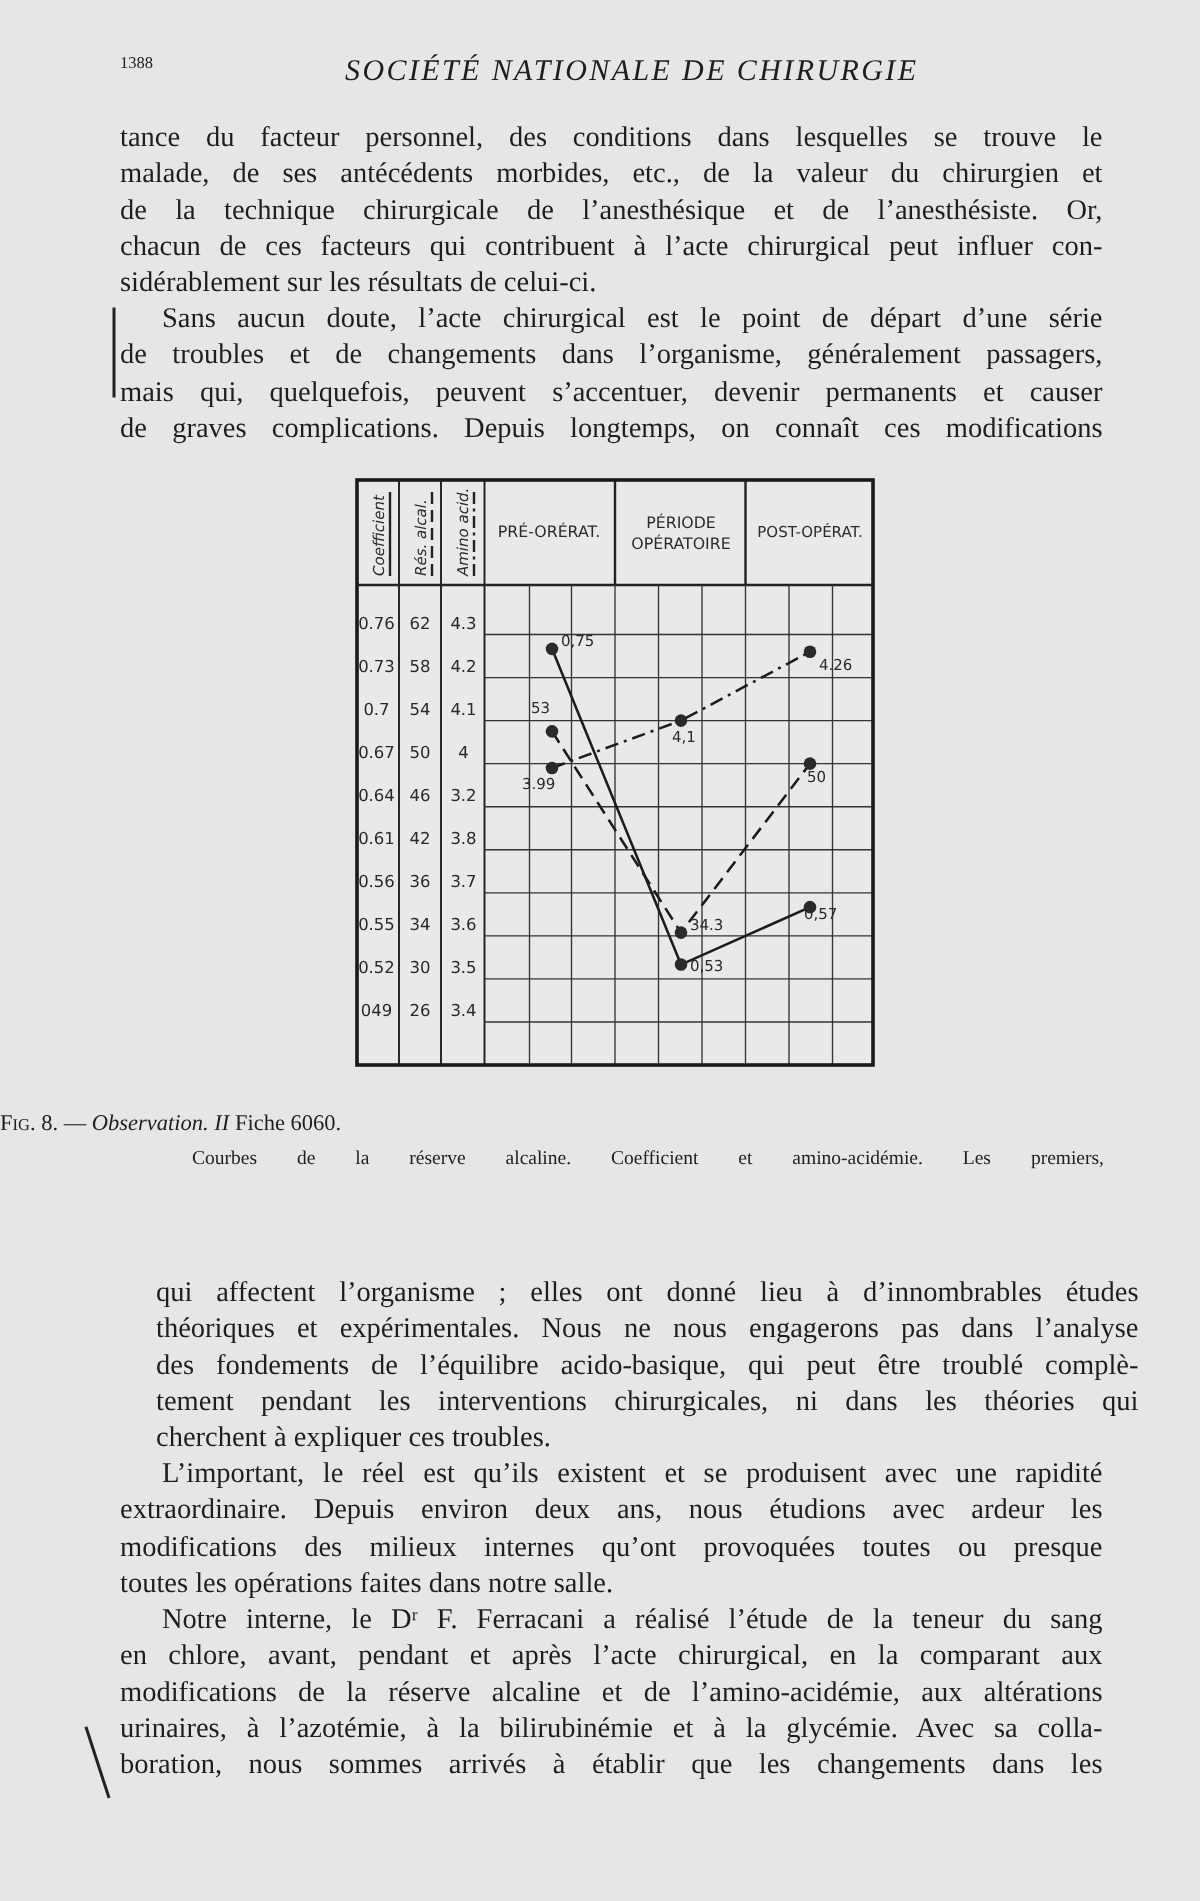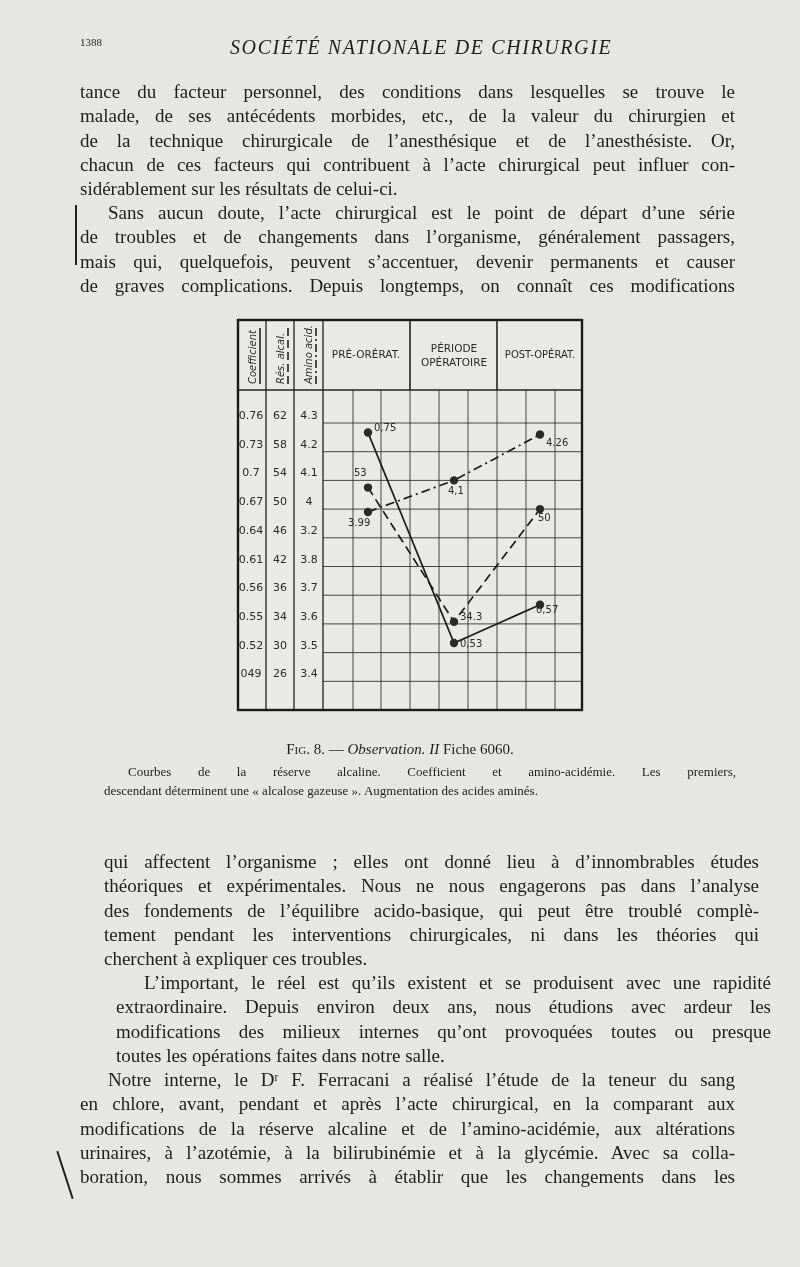--- a/index.html
+++ b/index.html
@@ -12,21 +12,21 @@
   }
   .running-head { position: absolute; top: 36px; left: 80px; width: 655px; height: 24px; }
   .page-num { position: absolute; left: 0; top: 0; font-size: 11px; }
   .journal-title { position: absolute; left: 150px; top: 0; font-size: 20px; font-style: italic; letter-spacing: 1.6px; }
   .para { position: absolute; left: 80px; width: 655px; font-size: 19px; line-height: 24.3px; text-align: justify; }
   .para .line { display: block; height: 24.3px; text-align: justify; text-align-last: justify; white-space: nowrap; }
   .para .line.last { text-align-last: left; }
   .indent { padding-left: 28px; }
   .margin-mark { position: absolute; background: #222; width: 1.6px; }
   .figure { position: absolute; left: 236px; top: 318px; width: 350px; height: 395px; }
-  .caption-title { position: absolute; top: 741px; left: 0; width: 800px; text-align: center; font-size: 15px; }
+  .caption-title { position: absolute; top: 741px; left: 0; width: 800px; font-size: 15px; }
   .caption-title .fig { font-variant: small-caps; }
   .caption-title i { font-style: italic; }
   .caption-body { position: absolute; top: 763px; left: 104px; width: 632px; font-size: 13px; line-height: 18.5px; }
   .caption-body .line { display: block; text-align: justify; text-align-last: justify; white-space: nowrap; }
   .caption-body .line.last { text-align-last: left; padding-left: 0; }
   svg text { font-family: "DejaVu Sans", "Liberation Sans", sans-serif; fill: #2a2a2a; }
 </style>
 </head>
 <body>
 
@@ -140,31 +140,30 @@
       <circle cx="304" cy="116.48000000000002" r="4.2" fill="#2a2a2a"></circle>
       <text x="310" y="128.48000000000002" font-size="10" text-anchor="start">4.26</text>
     </svg>
 </div>
 
 <div class="caption-title">
   <span class="fig">Fig. 8.</span><span> — </span><i>Observation. II</i><span> Fiche 6060.</span>
 </div>
 <div class="caption-body">
   <span class="line" style="padding-left:24px;">Courbes de la réserve alcaline. Coefficient et amino-acidémie. Les premiers,</span>
-  <span class="line last">descendant déterminent une « alcalose gazeuse ». Augmentation des acides aminés.</span>
 </div>
 
 <div class="para" style="top:850px;margin-left:24px;">
   <span class="line">qui affectent l’organisme ; elles ont donné lieu à d’innombrables études</span>
   <span class="line">théoriques et expérimentales. Nous ne nous engagerons pas dans l’analyse</span>
   <span class="line">des fondements de l’équilibre acido-basique, qui peut être troublé complè-</span>
   <span class="line">tement pendant les interventions chirurgicales, ni dans les théories qui</span>
   <span class="line last">cherchent à expliquer ces troubles.</span>
 </div>
-<div class="para" style="top:971px;margin-left:36px;">
+<div class="para" style="top:971px;">
   <span class="line indent">L’important, le réel est qu’ils existent et se produisent avec une rapidité</span>
   <span class="line">extraordinaire. Depuis environ deux ans, nous étudions avec ardeur les</span>
   <span class="line">modifications des milieux internes qu’ont provoquées toutes ou presque</span>
   <span class="line last">toutes les opérations faites dans notre salle.</span>
 </div>
 <div class="para" style="top:1068px;">
   <span class="line indent">Notre interne, le Dʳ F. Ferracani a réalisé l’étude de la teneur du sang</span>
   <span class="line">en chlore, avant, pendant et après l’acte chirurgical, en la comparant aux</span>
   <span class="line">modifications de la réserve alcaline et de l’amino-acidémie, aux altérations</span>
   <span class="line">urinaires, à l’azotémie, à la bilirubinémie et à la glycémie. Avec sa colla-</span>

